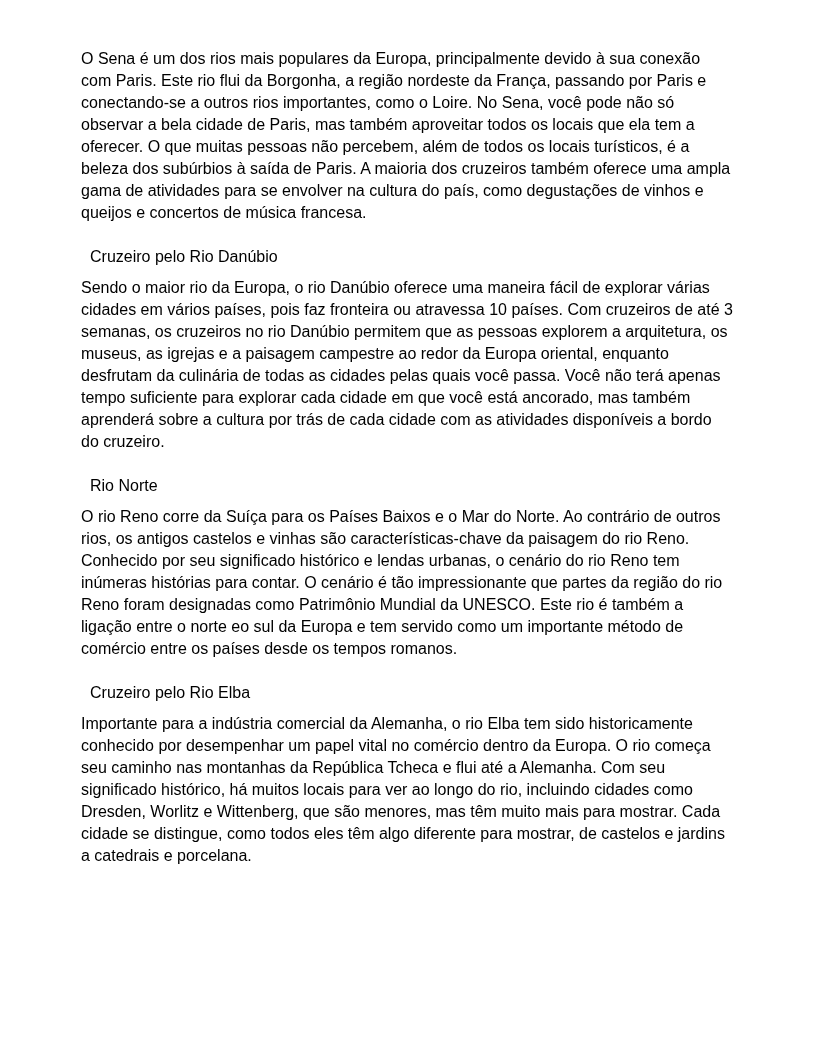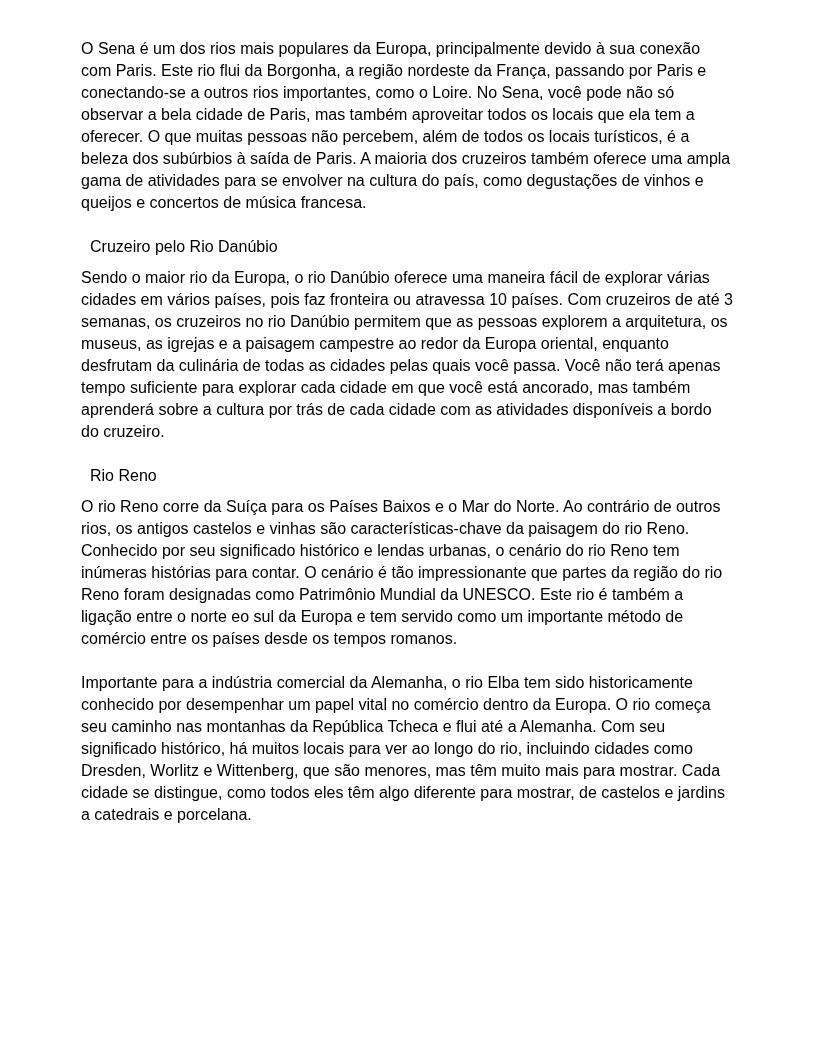--- a/index.html
+++ b/index.html
@@ -9,21 +9,21 @@
   }
   body {
     width: 816px;
     height: 1056px;
     overflow: hidden;
   }
   .doc-page {
     box-sizing: border-box;
     width: 816px;
     height: 865px;
-    padding: 38px 81px 0 81px;
+    padding: 48px 81px 0 81px;
     background: #ffffff;
     font-family: "Liberation Sans", sans-serif;
     font-size: 16px;
     line-height: 22px;
     color: #000000;
     -webkit-font-smoothing: antialiased;
   }
   .doc-section {
     margin: 0;
   }
@@ -64,31 +64,32 @@
 cidades em vários países, pois faz fronteira ou atravessa 10 países. Com cruzeiros de até 3
 semanas, os cruzeiros no rio Danúbio permitem que as pessoas explorem a arquitetura, os
 museus, as igrejas e a paisagem campestre ao redor da Europa oriental, enquanto
 desfrutam da culinária de todas as cidades pelas quais você passa. Você não terá apenas
 tempo suficiente para explorar cada cidade em que você está ancorado, mas também
 aprenderá sobre a cultura por trás de cada cidade com as atividades disponíveis a bordo
 do cruzeiro.</p>
   </div>
 
   <div class="doc-section">
-    <h2 class="section-heading">Rio Reno</h2>
+    <h2 class="section-heading">Rio Norte</h2>
     <p class="section-body">O rio Reno corre da Suíça para os Países Baixos e o Mar do Norte. Ao contrário de outros
 rios, os antigos castelos e vinhas são características-chave da paisagem do rio Reno.
 Conhecido por seu significado histórico e lendas urbanas, o cenário do rio Reno tem
 inúmeras histórias para contar. O cenário é tão impressionante que partes da região do rio
 Reno foram designadas como Patrimônio Mundial da UNESCO. Este rio é também a
 ligação entre o norte eo sul da Europa e tem servido como um importante método de
 comércio entre os países desde os tempos romanos.</p>
   </div>
 
   <div class="doc-section">
+    <h2 class="section-heading">Cruzeiro pelo Rio Elba</h2>
     <p class="section-body">Importante para a indústria comercial da Alemanha, o rio Elba tem sido historicamente
 conhecido por desempenhar um papel vital no comércio dentro da Europa. O rio começa
 seu caminho nas montanhas da República Tcheca e flui até a Alemanha. Com seu
 significado histórico, há muitos locais para ver ao longo do rio, incluindo cidades como
 Dresden, Worlitz e Wittenberg, que são menores, mas têm muito mais para mostrar. Cada
 cidade se distingue, como todos eles têm algo diferente para mostrar, de castelos e jardins
 a catedrais e porcelana.</p>
   </div>
 
 </div>

